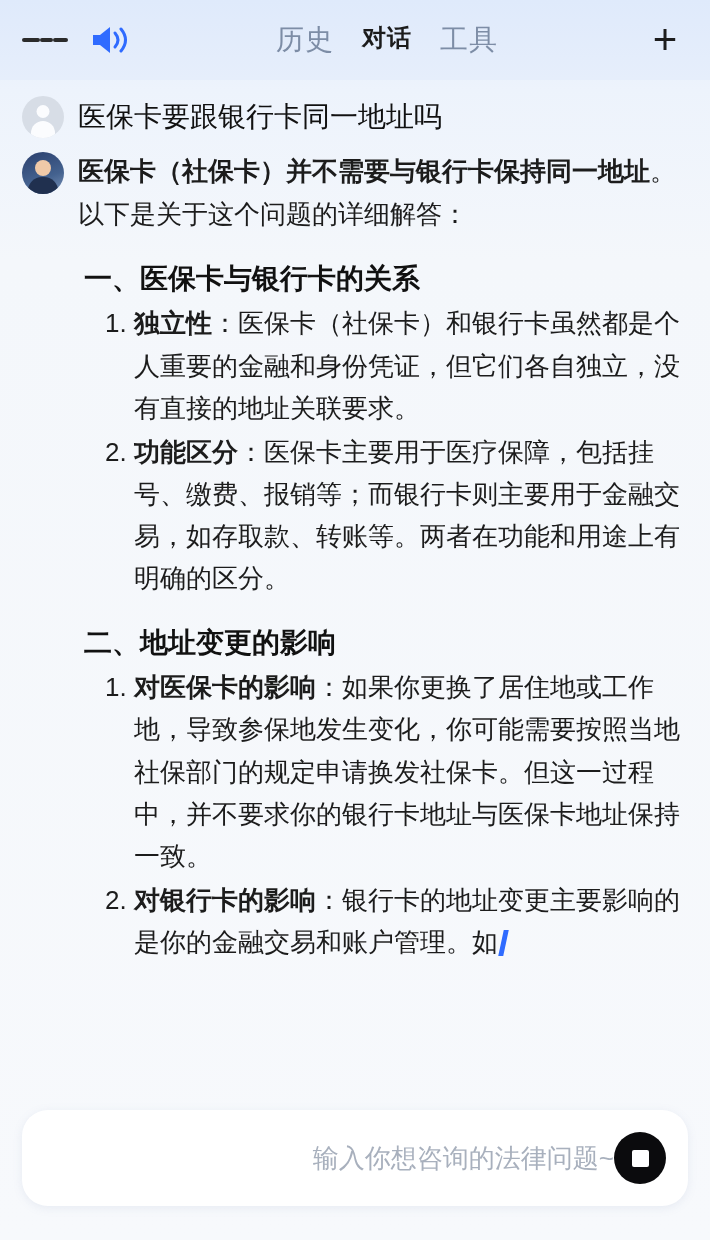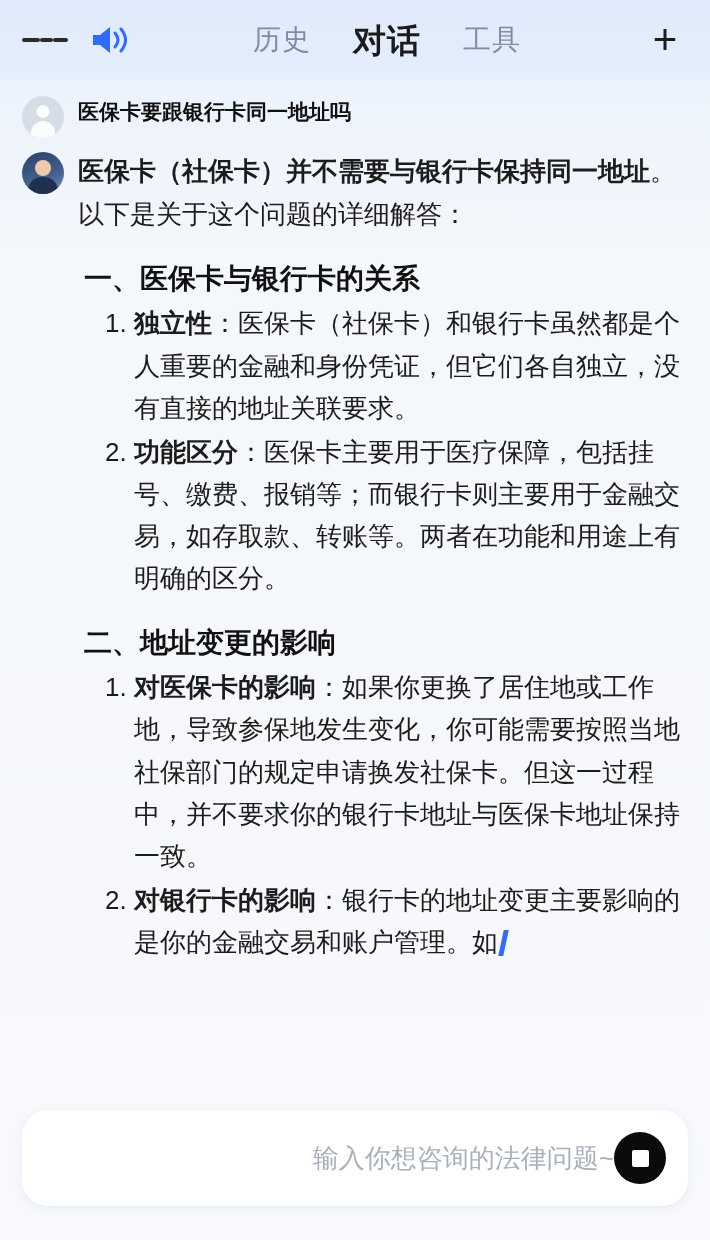--- a/index.html
+++ b/index.html
@@ -44,35 +44,35 @@
     background: #2b2b2b;
     margin: 4px 0;
   }
   .menu-icon span:nth-child(1) { width: 32px; }
   .menu-icon span:nth-child(2) { width: 24px; }
   .menu-icon span:nth-child(3) { width: 28px; }
 
   .tabs {
     flex: 1 1 auto;
     display: flex;
-    align-items: center;
+    align-items: flex-start;
     justify-content: center;
-    gap: 38px;
+    gap: 24px;
   }
   .tab {
     font-size: 28px;
     color: #7d8da6;
     letter-spacing: 1px;
     line-height: 1;
     padding: 4px 2px;
   }
   .tab.active {
     color: #1b1b1b;
     font-weight: bold;
-    font-size: 33px;
+    font-size: 24px;
   }
   .plus {
     font-size: 42px;
     color: #1d1d1d;
     line-height: 1;
     font-weight: 300;
   }
 
   
   .chat {
@@ -140,22 +140,22 @@
     left: 50%;
     top: 25px;
     width: 30px;
     height: 20px;
     border-radius: 14px 14px 0 0;
     background: #20304f;
     transform: translateX(-50%);
   }
 
   .user-text {
-    font-size: 21px;
-    font-weight: bold;
+    font-size: 28px;
+    font-weight: normal;
     color: #111;
     line-height: 1.45;
     padding-top: 3px;
     text-align: right;
   }
 
   .bot-body {
     font-size: 26px;
     color: #1c1c1c;
     line-height: 1.62;

